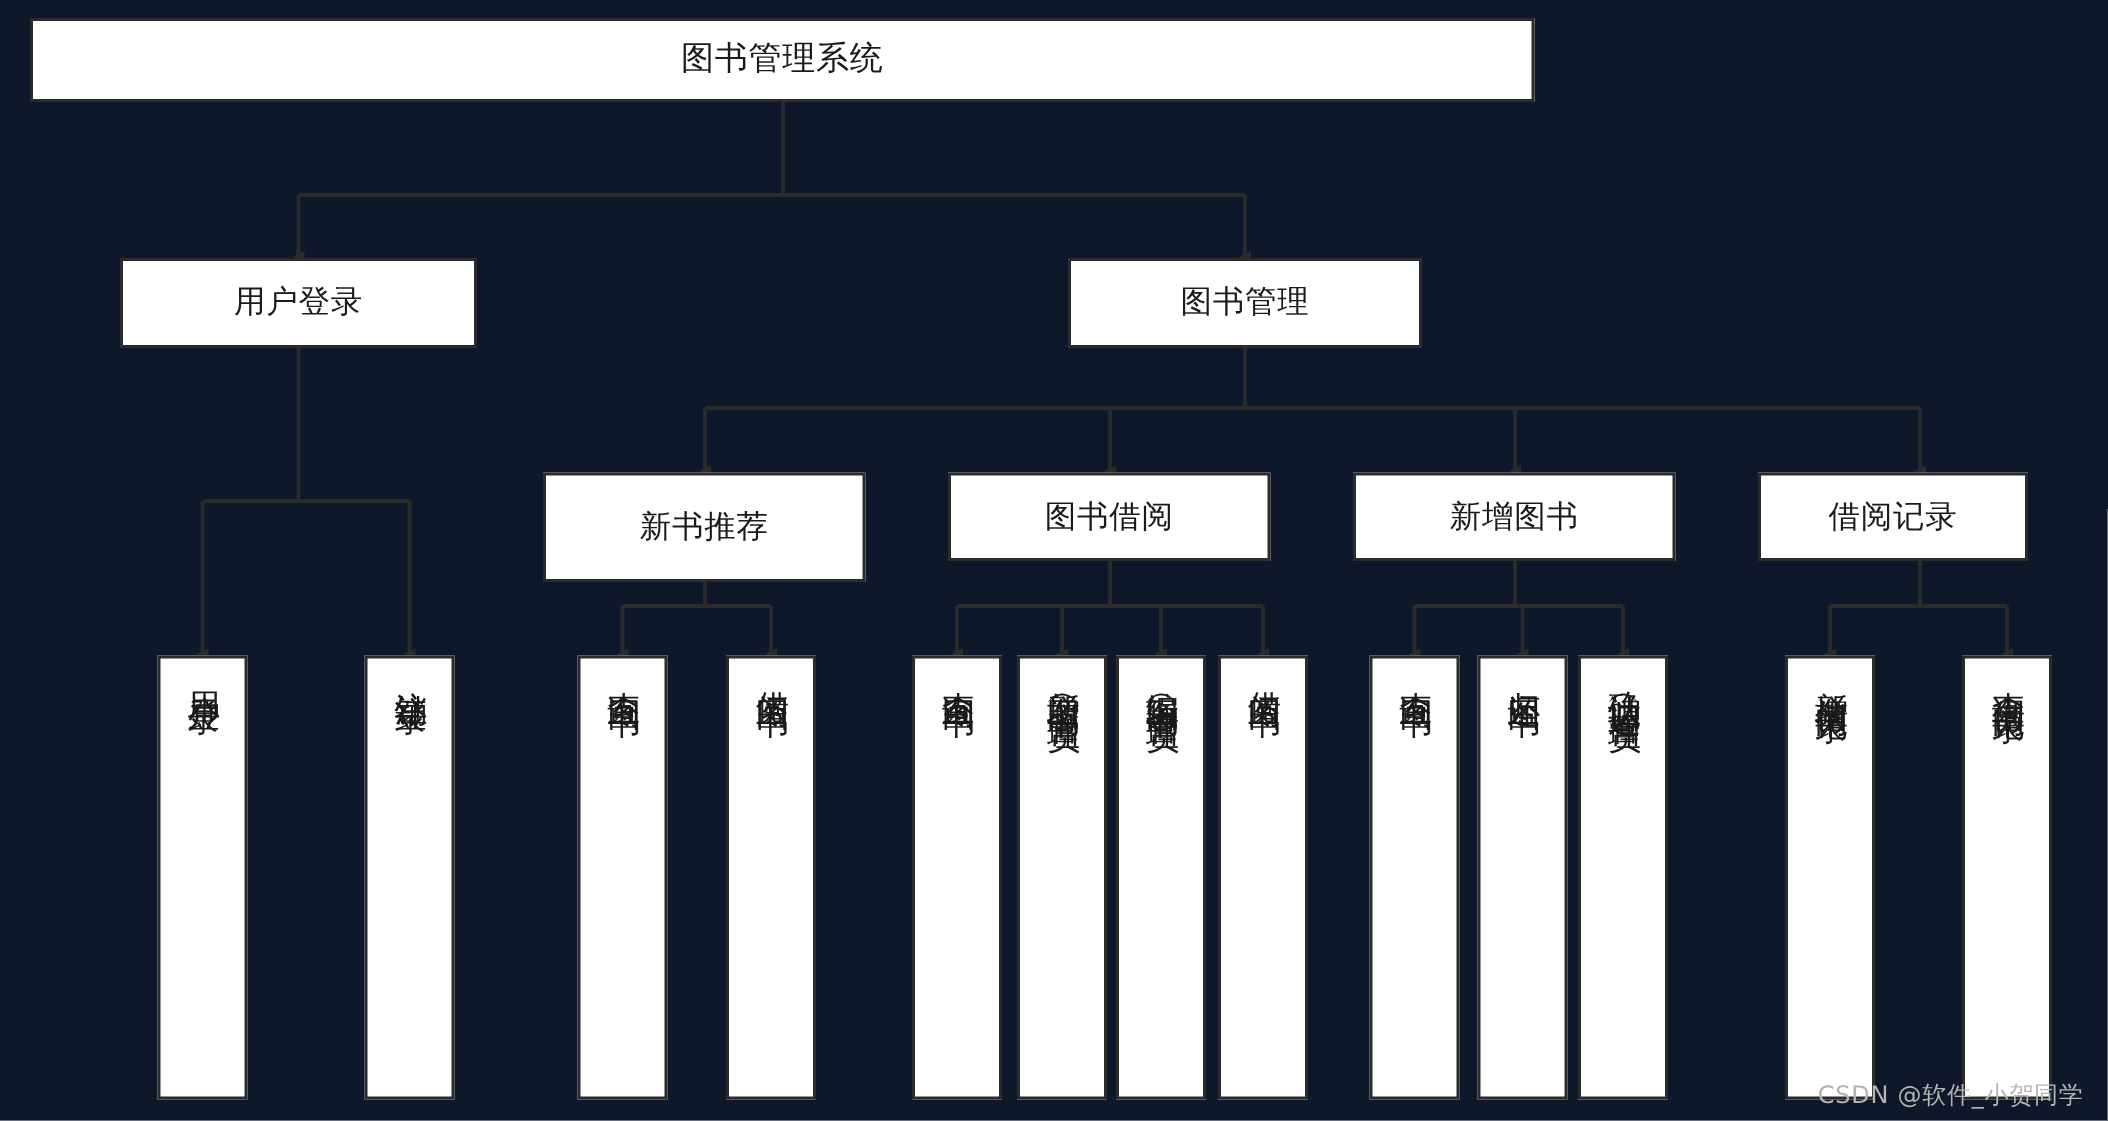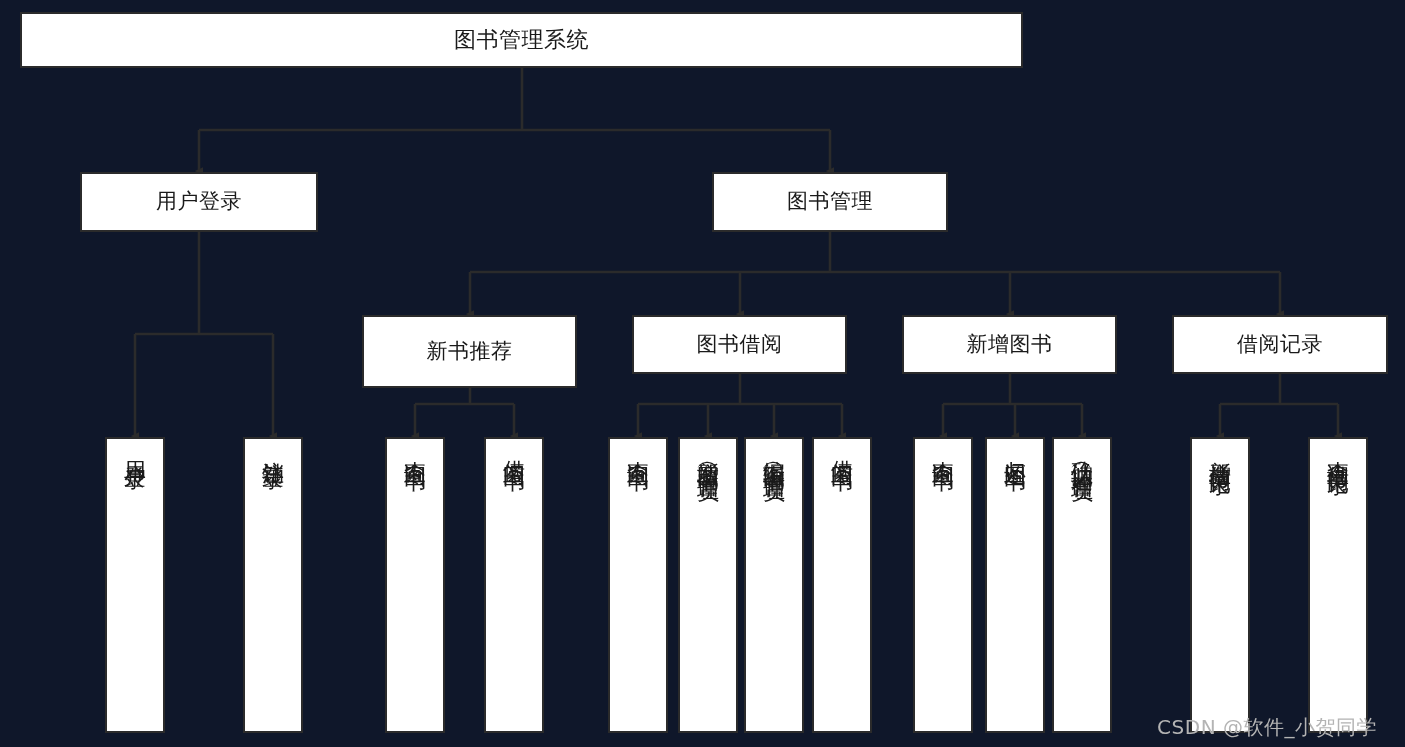--- a/index.html
+++ b/index.html
@@ -59,23 +59,23 @@
   .node.vert .label {
     writing-mode: vertical-rl;
     text-orientation: upright;
     font-size: 22px;
     line-height: 1.0;
     letter-spacing: 3px;
     white-space: nowrap;
   }
   #watermark {
     position: absolute;
-    right: 28px;
+    right: 16px;
     bottom: 6px;
-    font-size: 20px;
+    font-size: 16px;
     color: #b4b4b4;
     white-space: nowrap;
     letter-spacing: 0.5px;
   }
 </style>
 </head>
 <body>
 
 <div id="diagram">
 
@@ -134,21 +134,21 @@
       </div>
       <div class="node horiz" style="left: 362px; top: 315px; width: 215px; height: 73px;">
         <span class="label">新书推荐</span>
       </div>
       <div class="node horiz" style="left: 632px; top: 315px; width: 215px; height: 59px;">
         <span class="label">图书借阅</span>
       </div>
       <div class="node horiz" style="left: 902px; top: 315px; width: 215px; height: 59px;">
         <span class="label">新增图书</span>
       </div>
-      <div class="node horiz" style="left: 1172px; top: 315px; width: 216px; height: 59px;">
+      <div class="node horiz" style="left: 1172px; top: 315px; width: 180px; height: 59px;">
         <span class="label">借阅记录</span>
       </div>
       <div class="node vert" style="left: 105px; top: 437px; width: 60px; height: 296px;">
         <span class="label">用户登录</span>
       </div>
       <div class="node vert" style="left: 243px; top: 437px; width: 60px; height: 296px;">
         <span class="label">注销登录</span>
       </div>
       <div class="node vert" style="left: 385px; top: 437px; width: 60px; height: 296px;">
         <span class="label">查询图书</span>

